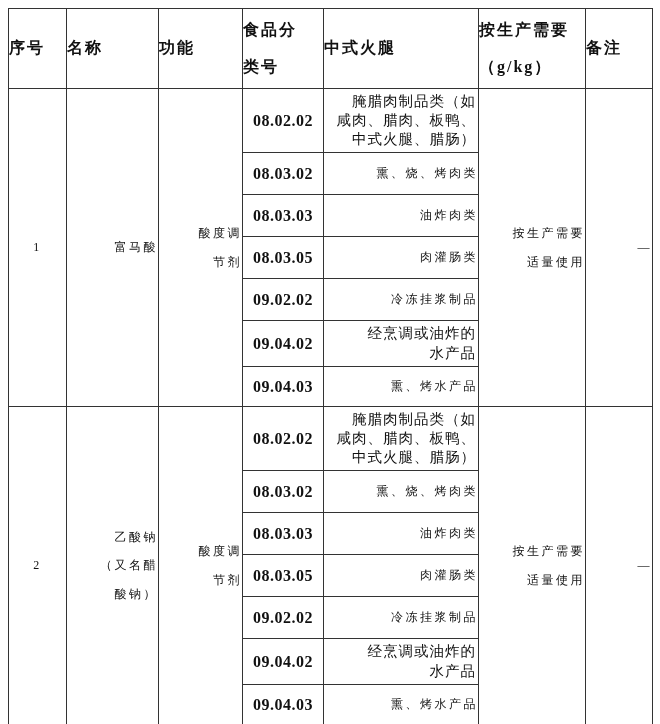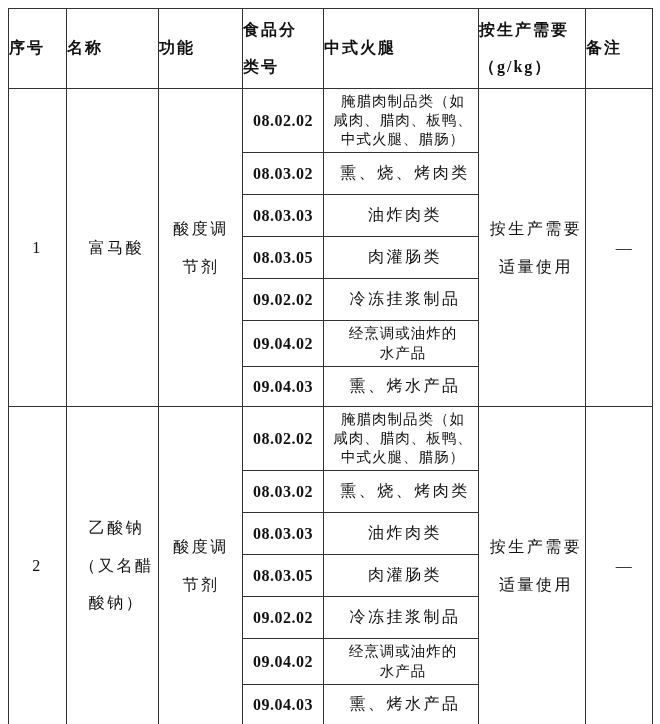--- a/index.html
+++ b/index.html
@@ -32,25 +32,25 @@
   }
   .addtable th {
     font-weight: bold;
     font-size: 16px;
     letter-spacing: 2px;
     line-height: 2.3;
     text-align: left;
     margin-left: 24px;
   }
   .addtable td {
-    font-size: 16px;
+    font-size: 12px;
     letter-spacing: 2.5px;
   }
   td.c { text-align: center; }
-  td.l { text-align: center; padding-left: 8px; }
+  td.l { text-align: right; padding-left: 8px; }
   td.code {
     text-align: center;
     font-weight: bold;
     letter-spacing: 0.5px;
     font-size: 16px;
   }
   td.tight {
     font-size: 14.5px;
     line-height: 1.32;
     letter-spacing: 1px;

